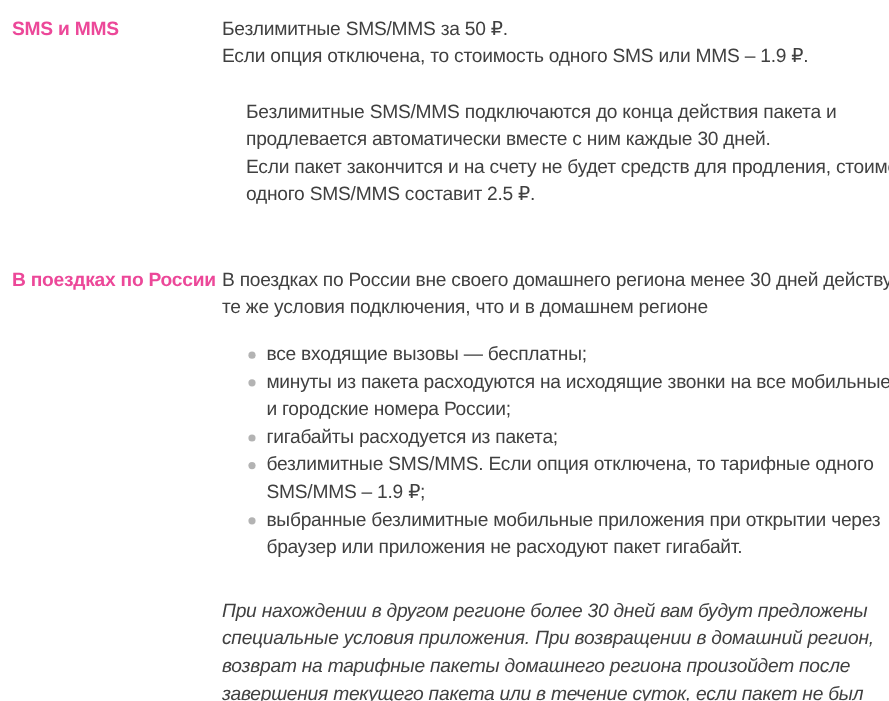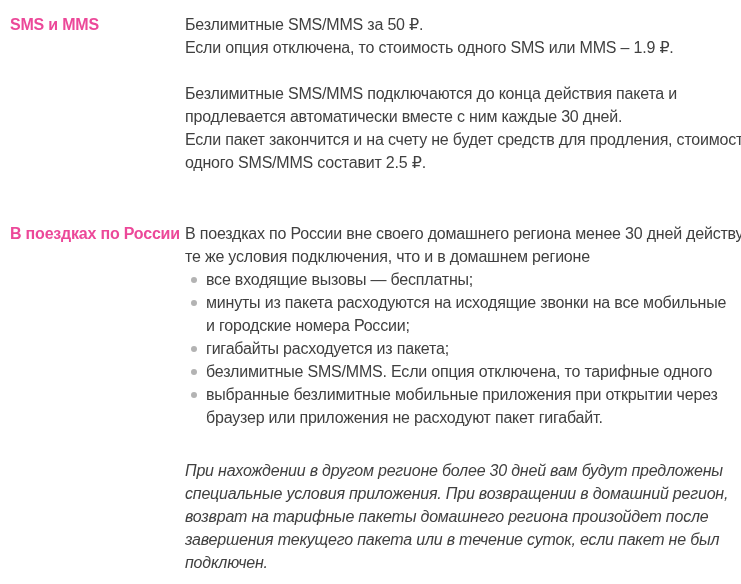--- a/index.html
+++ b/index.html
@@ -32,28 +32,28 @@
     flex: 0 0 175px;
     width: 175px;
     font-weight: bold;
     color: #ec4899;
   }
   .content-col {
     flex: 1;
     min-width: 0;
   }
   .para { margin: 0; }
-  .para + .para { margin-top: 23px; }
+  .para + .para { margin-top: 23px; margin-left: 20px; }
   .line {
     display: block;
     white-space: nowrap;
   }
   ul.bullet-list {
     list-style: none;
-    margin: 0;
+    margin: 16px;
     padding: 0;
   }
   ul.bullet-list li {
     display: flex;
     align-items: flex-start;
   }
   .dot {
     flex: 0 0 6px;
     width: 6px;
     height: 6px;
@@ -109,20 +109,21 @@
         <li>
           <span class="dot"></span>
           <span class="li-text">
             <span class="line">гигабайты расходуется из пакета;</span>
           </span>
         </li>
         <li>
           <span class="dot"></span>
           <span class="li-text">
             <span class="line">безлимитные SMS/MMS. Если опция отключена, то тарифные одного</span>
+            <span class="line">SMS/MMS – 1.9 ₽;</span>
           </span>
         </li>
         <li>
           <span class="dot"></span>
           <span class="li-text">
             <span class="line">выбранные безлимитные мобильные приложения при открытии через</span>
             <span class="line">браузер или приложения не расходуют пакет гигабайт.</span>
           </span>
         </li>
       </ul>

